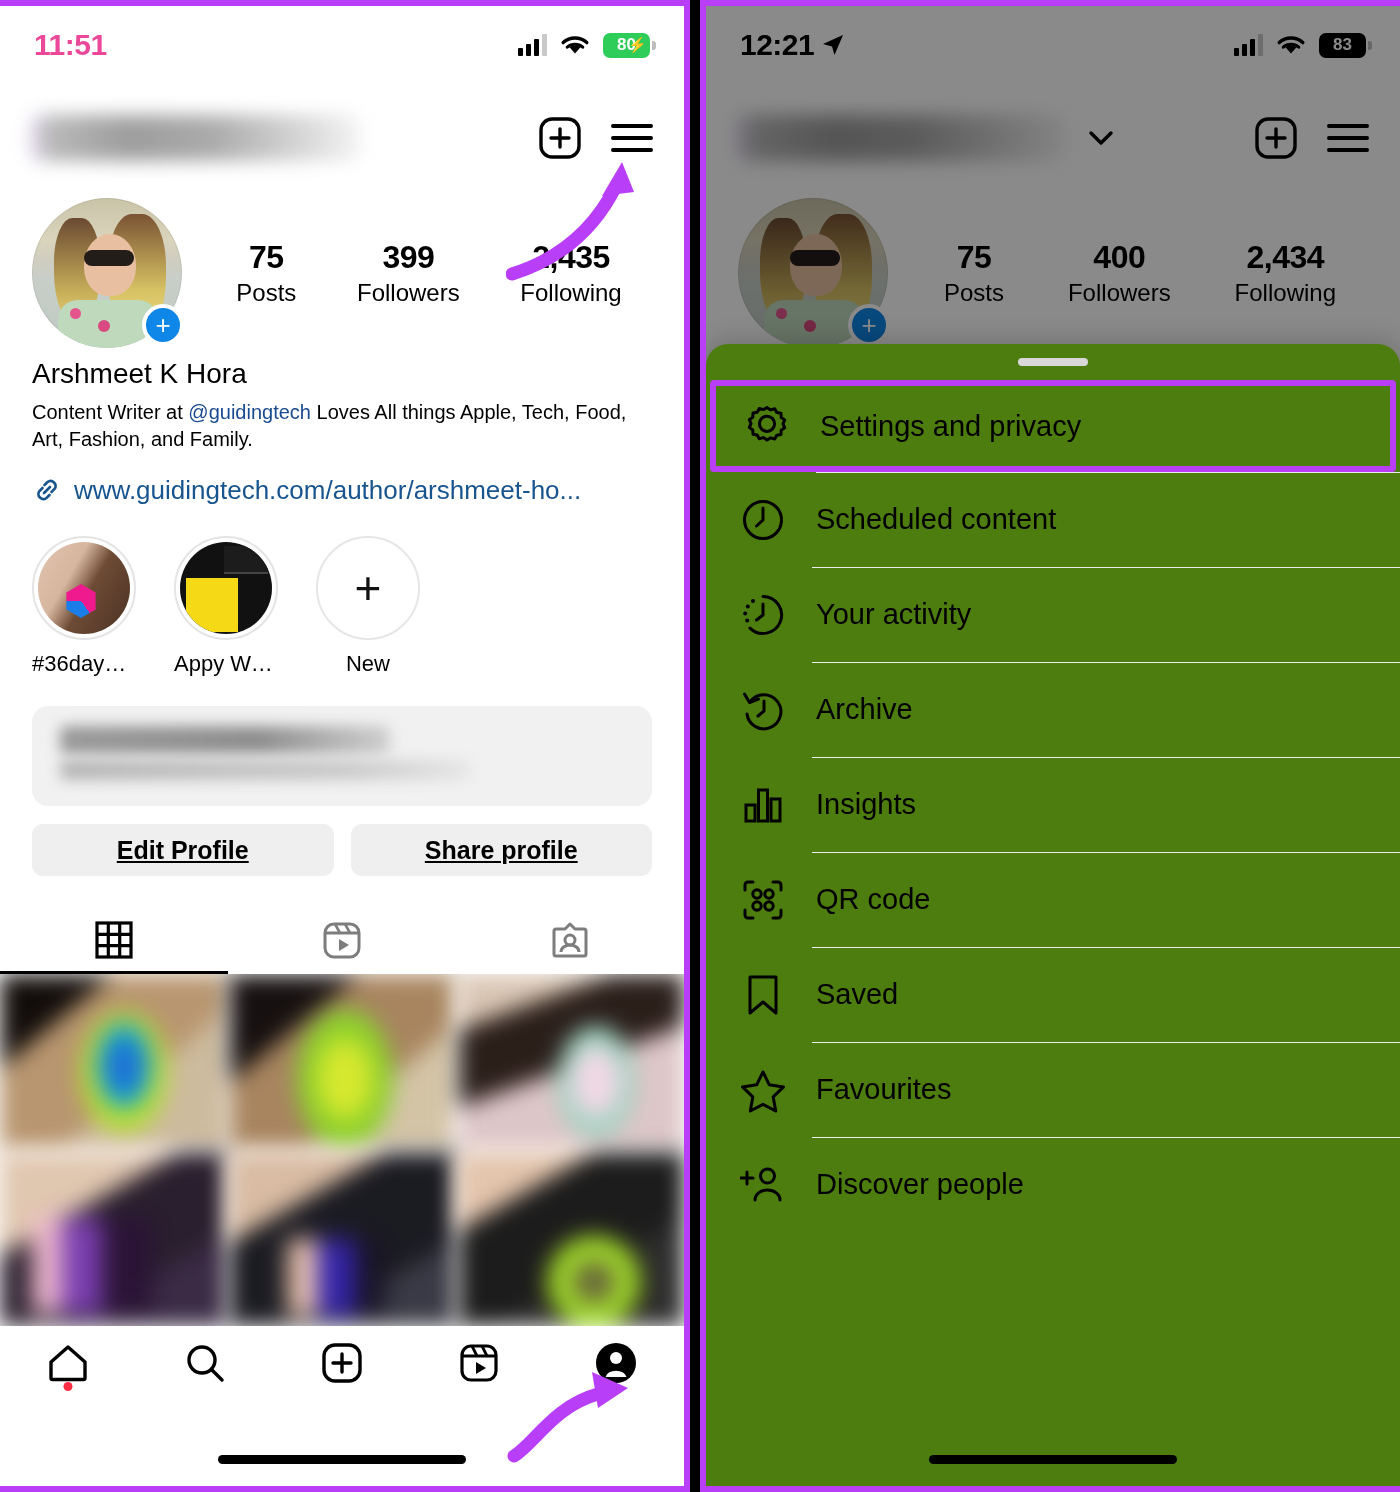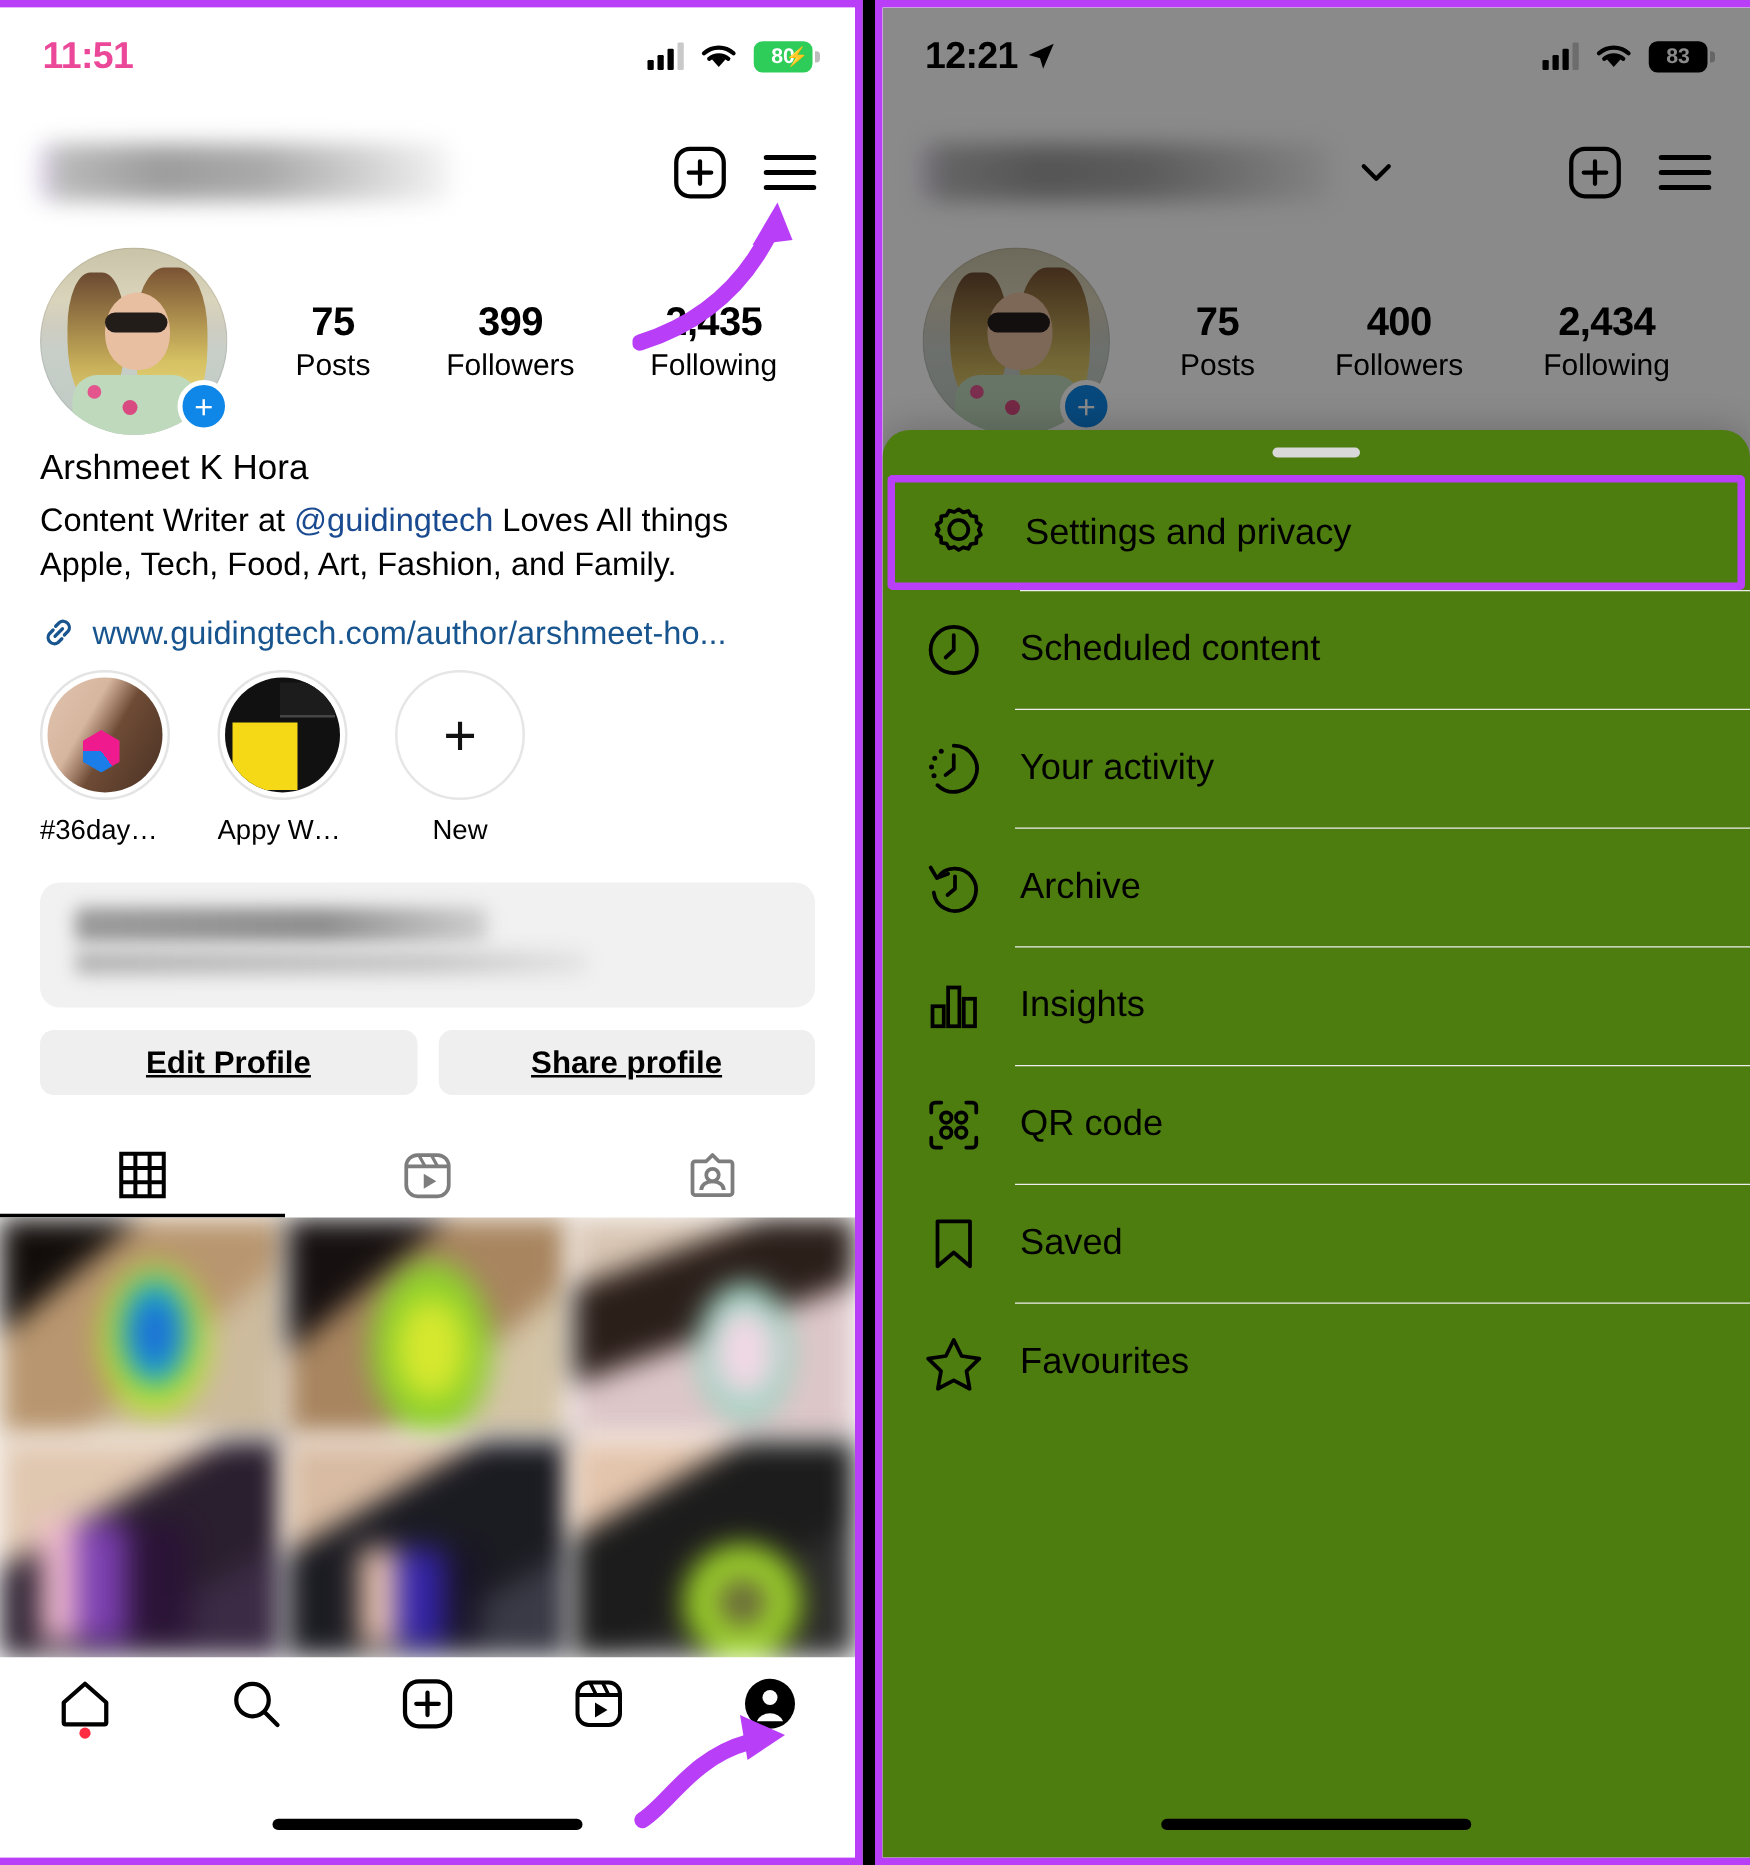--- a/index.html
+++ b/index.html
@@ -87,21 +87,21 @@
     display:flex; align-items:center; justify-content:center; font-size:26px; font-weight:400; line-height:1;
   }
   .stats { flex:1; display:flex; justify-content:space-around; align-items:center; padding-left:24px; }
   .stat { text-align:center; }
   .stat .num { font-size:32px; font-weight:700; color:#000; letter-spacing:-0.5px; }
   .stat .lbl { font-size:24px; color:#000; margin-top:3px; }
 
   
   .bio { position:absolute; top:352px; left:32px; right:32px; }
   .bio-name { font-size:28px; font-weight:400; color:#000; margin-bottom:9px; }
-  .bio-text { font-size:26px; line-height:1.34; color:#000; }
+  .bio-text { font-size:20px; line-height:1.34; color:#000; }
   .bio-text .mention { color:#1a4a8f; }
   .bio-link { display:flex; align-items:center; gap:12px; margin-top:22px; }
   .bio-link a { font-size:26px; color:#18558f; text-decoration:none; }
 
   
   .highlights { position:absolute; top:530px; left:32px; right:32px; display:flex; gap:38px; }
   .hl { width:104px; text-align:center; }
   .hl-circle {
     width:104px; height:104px; border-radius:50%;
     border:2px solid #e4e4e4; padding:4px; background:#fff;
@@ -575,20 +575,30 @@
 
           <div class="menu-item">
             <span class="menu-ico">
               <svg width="46" height="46" viewBox="0 0 46 46">
                 <path d="M23 5 L29.3 17.8 L43.5 19.9 L33.2 29.9 L35.7 44 L23 37.3 L10.3 44 L12.8 29.9 L2.5 19.9 L16.7 17.8 Z" stroke="#000" stroke-width="3" fill="none" stroke-linejoin="round"></path>
               </svg>
             </span>
             <span class="menu-lbl">Favourites</span>
           </div>
 
+          <div class="menu-item">
+            <span class="menu-ico">
+              <svg width="46" height="46" viewBox="0 0 46 46">
+                <circle cx="27.5" cy="14" r="7" stroke="#000" stroke-width="3" fill="none"></circle>
+                <path d="M15 38 a12.5 10 0 0 1 25 0" stroke="#000" stroke-width="3" fill="none" stroke-linecap="round"></path>
+                <path d="M7 10 V22 M1 16 H13" stroke="#000" stroke-width="3" stroke-linecap="round"></path>
+              </svg>
+            </span>
+            <span class="menu-lbl">Discover people</span>
+          </div>
 
         </div>
         <div class="homebar"></div>
       </div>
 
     </div>
   </div>
 
 </div>
 

